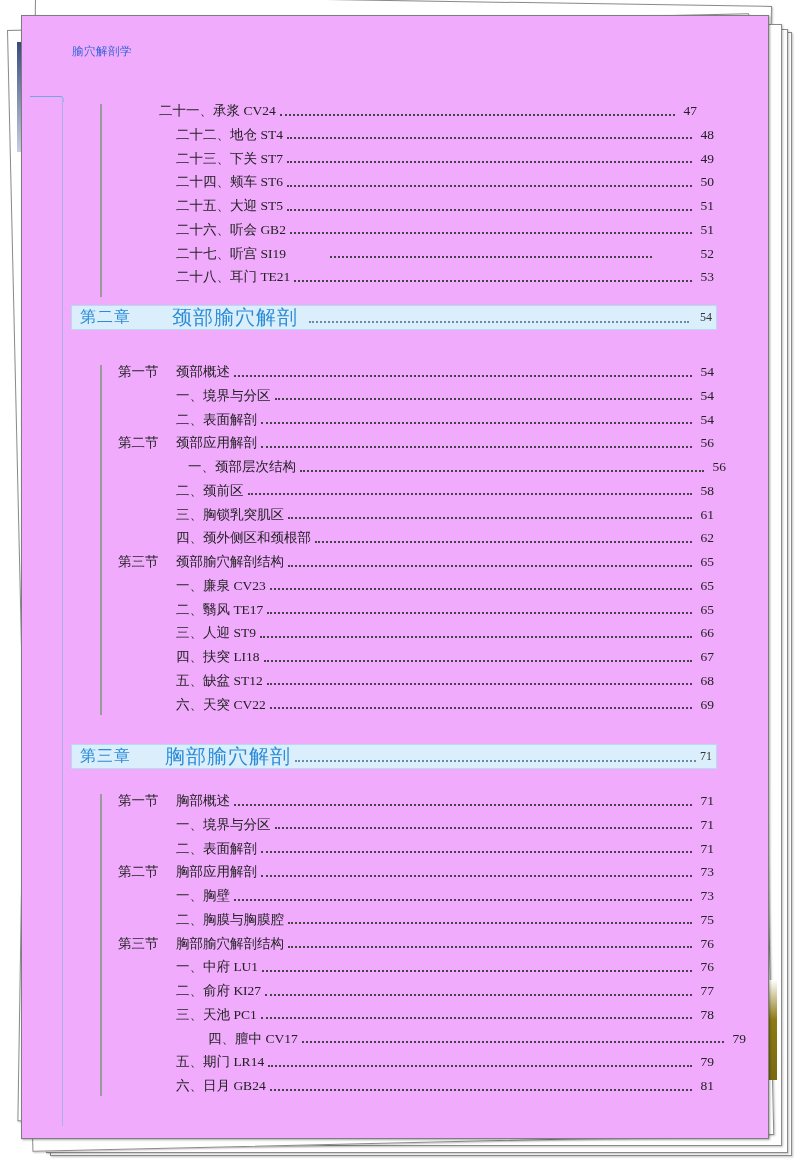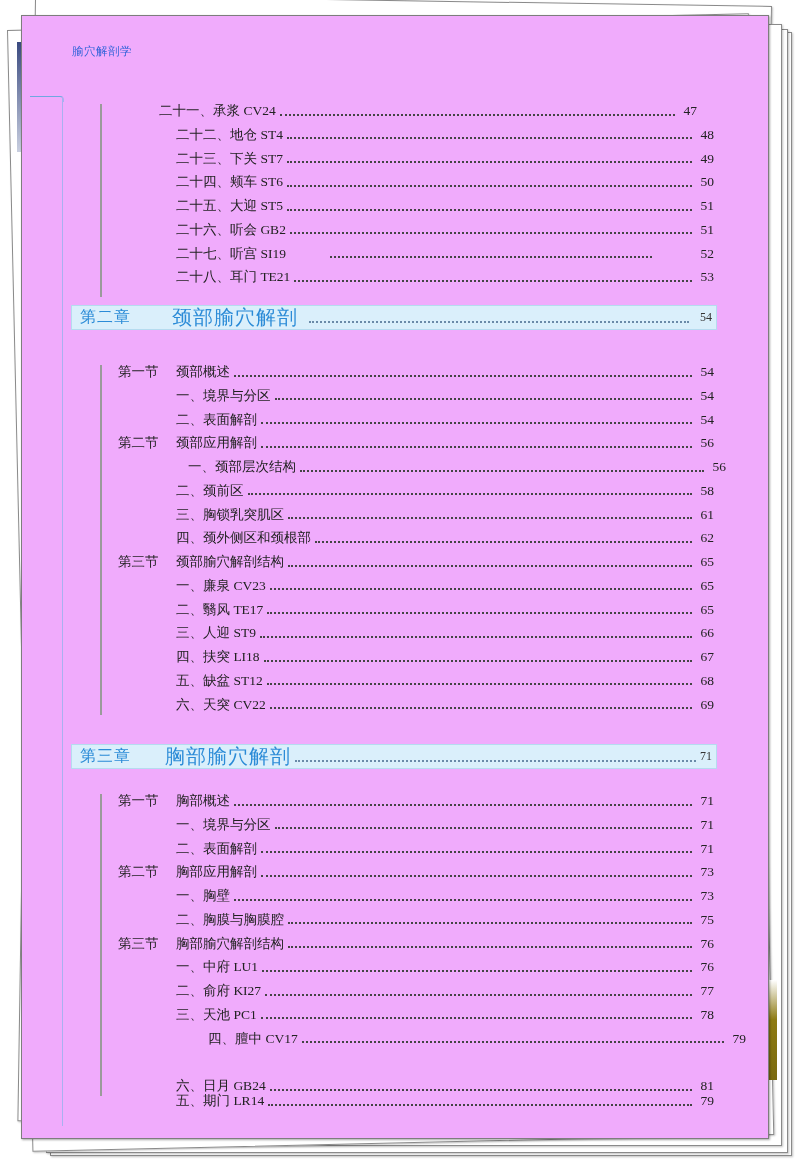--- a/index.html
+++ b/index.html
@@ -283,21 +283,21 @@
       <div class="row" style="top: 987.75px; left: 154px; width: 538px;">
         <span class="title">三、天池 PC1</span>
         <span class="leader"></span>
         <span class="pg">78</span>
       </div>
       <div class="row" style="top: 1011.5px; left: 154px; width: 538px; margin-left: 32px;">
         <span class="title">四、膻中 CV17</span>
         <span class="leader"></span>
         <span class="pg">79</span>
       </div>
-      <div class="row" style="top: 1035.25px; left: 154px; width: 538px; margin-top: 39px;">
+      <div class="row" style="top: 1035.25px; left: 154px; width: 538px;">
         <span class="title">五、期门 LR14</span>
         <span class="leader"></span>
         <span class="pg">79</span>
       </div>
       <div class="row" style="top: 1059px; left: 154px; width: 538px;">
         <span class="title">六、日月 GB24</span>
         <span class="leader"></span>
         <span class="pg">81</span>
       </div>
     </div>

